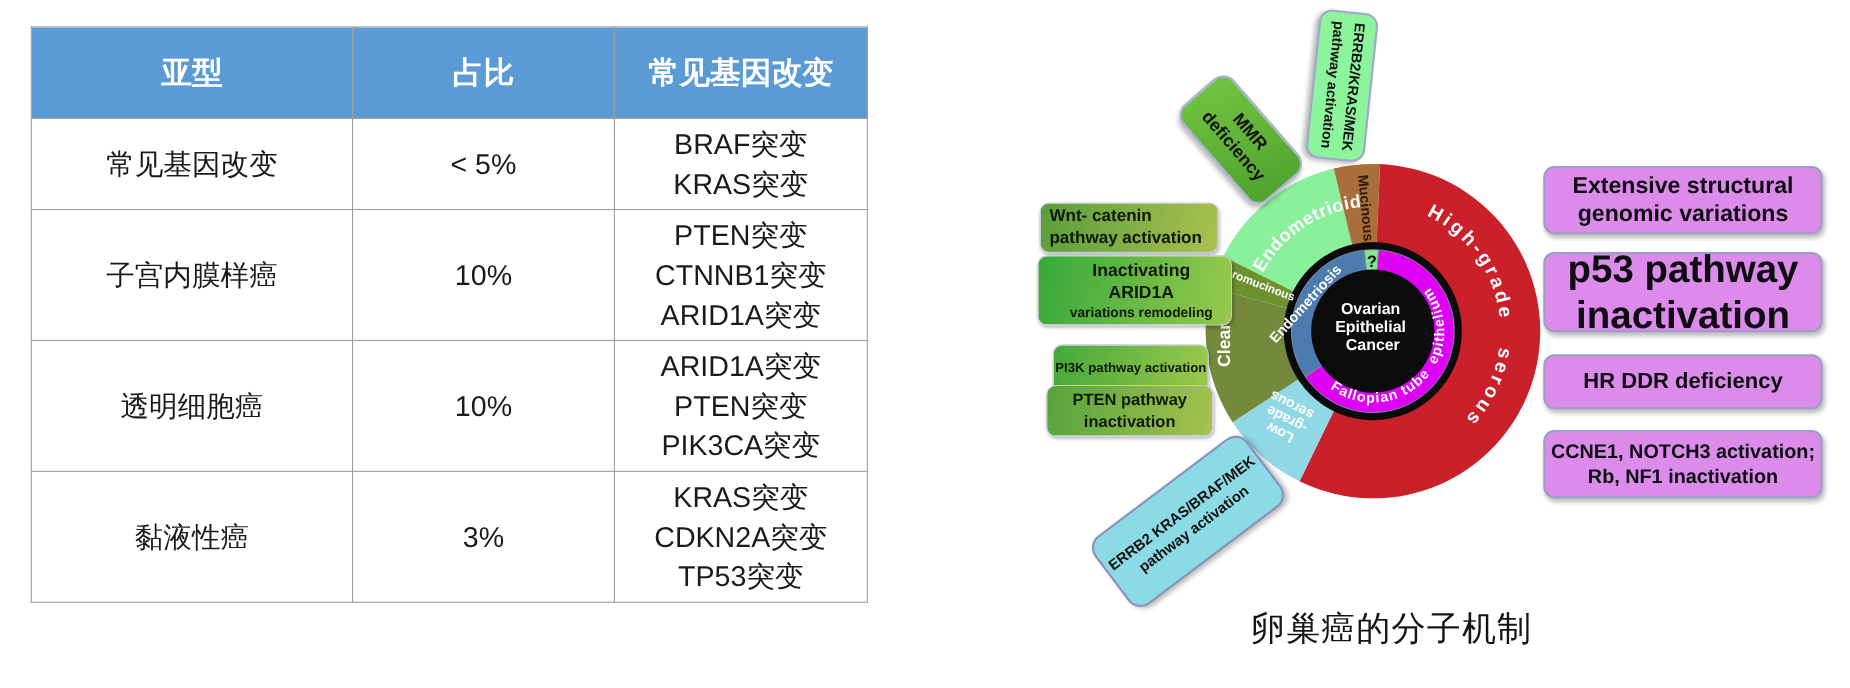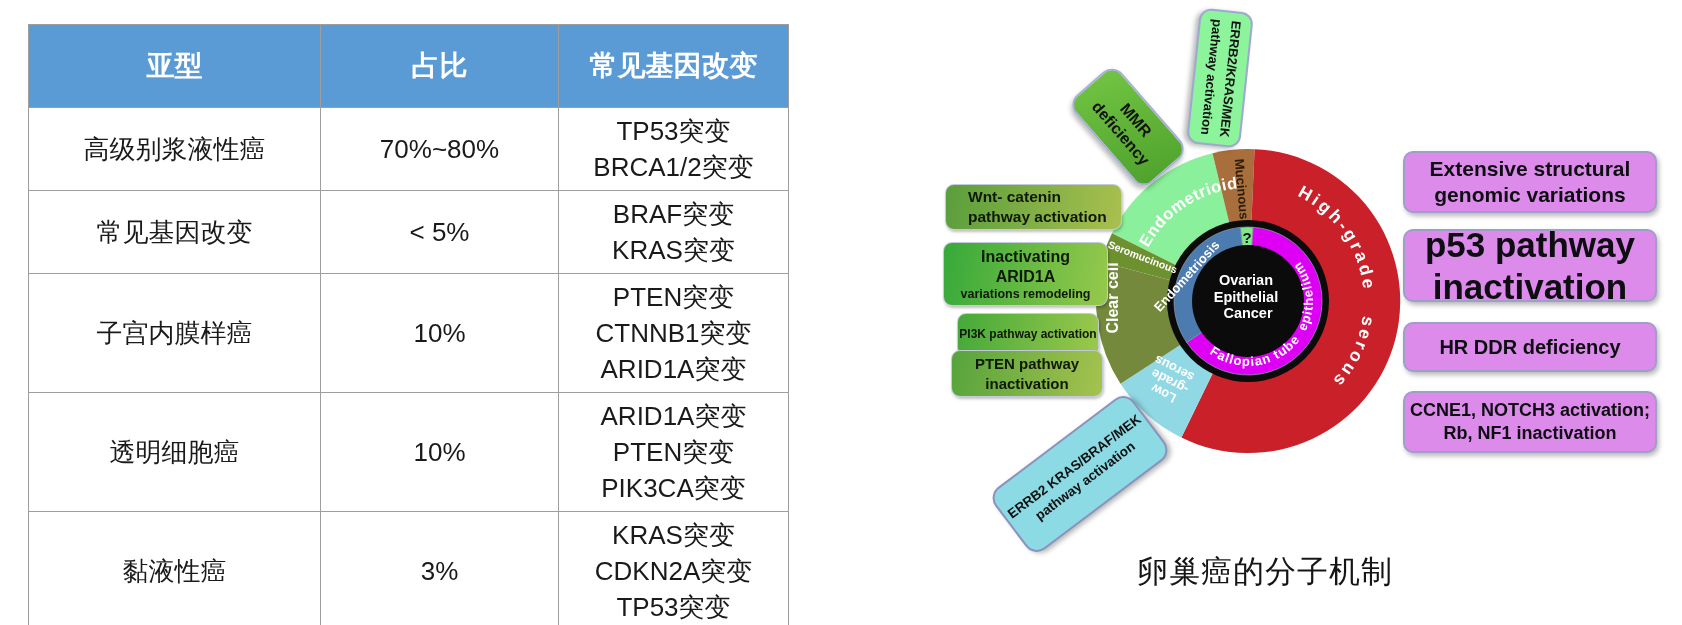--- a/index.html
+++ b/index.html
@@ -34,23 +34,23 @@
        line-height:1.45;flex-direction:column-reverse;}
   .errb2cyan{left:993px;top:435px;width:170px;height:74px;transform:rotate(-37deg);
        background:#8CDAE4;border:2px solid #8A93BF;border-radius:14px;font-size:13.5px;
        line-height:1.3;}
 
   
   .gbox{border-radius:9px;border:1.5px solid #C3CBDA;color:#101808;
         box-shadow:1px 2px 3px rgba(0,0,0,0.25);}
   .wnt{left:945px;top:184px;width:163px;height:44px;font-size:15.5px;line-height:1.3;
        background:linear-gradient(100deg,#5A9E3C,#A9C04F);align-items:flex-start;
-       text-align:left;padding-left:22px;width:153px;}
-  .arid1a{left:943px;top:242px;width:163px;height:62px;font-size:16px;line-height:1.25;
-       background:linear-gradient(100deg,#36A93A,#96C94C);}
+       text-align:left;padding-left:8px;width:153px;}
+  .arid1a{left:943px;top:232px;width:163px;height:62px;font-size:16px;line-height:1.25;
+       background:linear-gradient(100deg,#36A93A,#96C94C);padding-left:12px;}
   .arid1a .small{font-size:12.5px;line-height:1.2;}
   .pi3k{left:957px;top:313px;width:140px;height:42px;font-size:12px;line-height:1.3;
        background:linear-gradient(100deg,#44A93A,#9CC84C);}
   .pten{left:951px;top:350px;width:150px;height:45px;font-size:15px;line-height:1.3;
        background:linear-gradient(100deg,#56A43C,#A5C24E);}
 
   
   .pbox{left:1403px;width:250px;background:#DC8BEB;border:2px solid #9E9EC9;
         border-radius:10px;color:#0d0d12;}
   .p1{top:151px;height:58px;font-size:21px;line-height:1.25;}
@@ -70,28 +70,20 @@
     <colgroup>
         <col style="width:292px">
         <col style="width:238px">
         <col style="width:230px">
       </colgroup>
     <tbody>
         <tr>
       <th>亚型</th>
       <th>占比</th>
       <th>常见基因改变</th>
-    </tr>
-    <tr class="r2line">
-      <td>高级别浆液性癌</td>
-      <td>70%~80%</td>
-      <td>
-        <div class="gene-line">TP53突变</div>
-        <div class="gene-line">BRCA1/2突变</div>
-      </td>
     </tr>
     <tr class="r2line">
       <td>常见基因改变</td>
       <td>&lt; 5%</td>
       <td>
         <div class="gene-line">BRAF突变</div>
         <div class="gene-line">KRAS突变</div>
       </td>
     </tr>
     <tr class="r3line">

